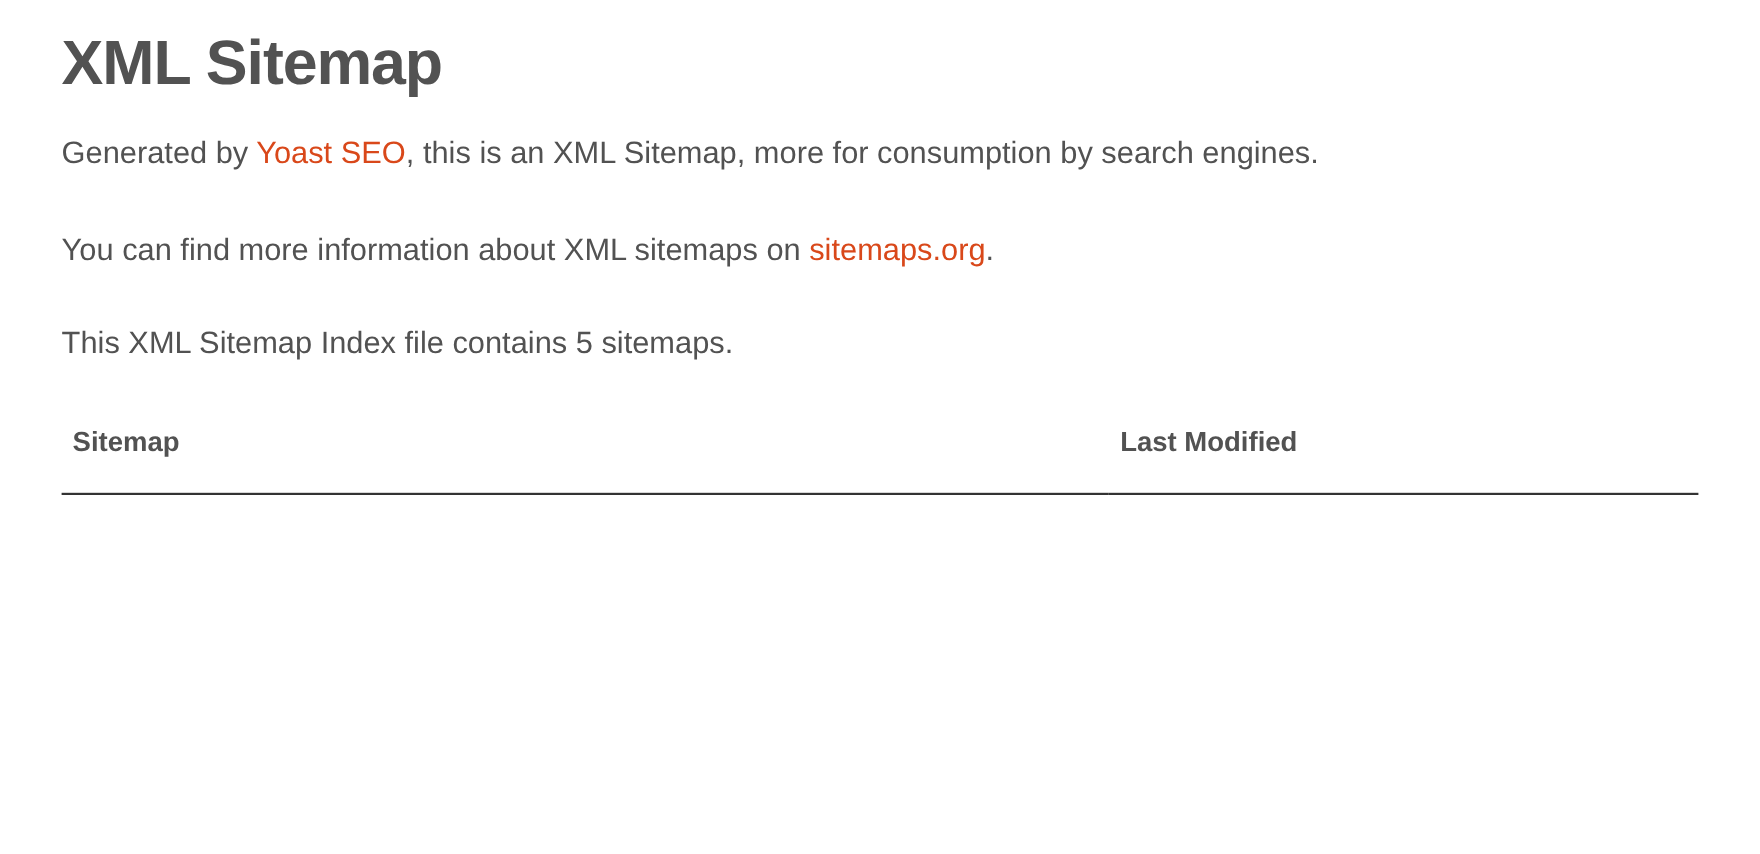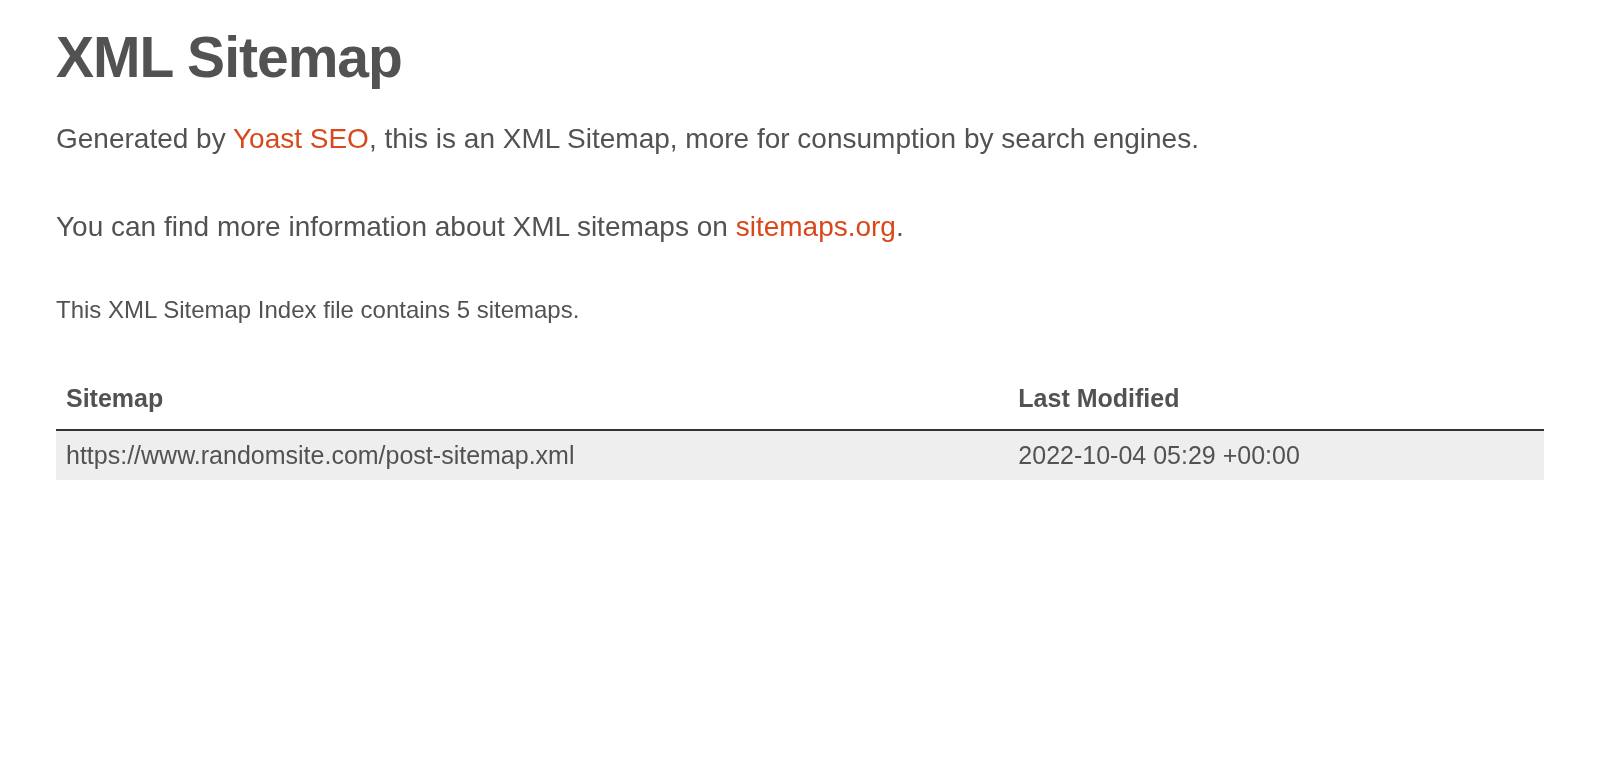--- a/index.html
+++ b/index.html
@@ -21,34 +21,34 @@
       line-height: 1.35;
       margin: 0 0 50px 0;
       color: #525252;
     }
     a.link {
       color: #d9481a;
       font-weight: 400;
       text-decoration: none;
     }
     .count-line {
-      font-size: 24px;
+      font-size: 28px;
       margin-bottom: 50px;
       color: #525252;
     }
     table {
       width: 100%;
       border-collapse: collapse;
       font-size: 25px;
     }
     thead th {
       text-align: left;
       font-weight: 700;
       color: #525252;
-      padding: 10px 10px 16px 10px;
+      padding: 10px 10px 31px 10px;
       border-bottom: 2px solid #333;
     }
     thead th:last-child { width: 36%; }
     tbody td {
       padding: 10px 10px;
       color: #525252;
     }
     tbody tr:nth-child(odd) { background: #eeeeee; }
     tbody tr:nth-child(even) { background: #ffffff; }
     tbody td.url a {
@@ -72,18 +72,14 @@
 <div class="count-line">This XML Sitemap Index file contains 5 sitemaps.</div>
 
 <table>
   <thead>
     <tr>
       <th>Sitemap</th>
       <th>Last Modified</th>
     </tr>
   </thead>
   <tbody id="sitemap-rows">
-      <tr>
-        <td class="url"><a href="#">https://www.randomsite.com/post-sitemap.xml</a></td>
-        <td>2022-10-04 05:29 +00:00</td>
-      </tr>
     </tbody>
 </table>
 
 </body></html>

